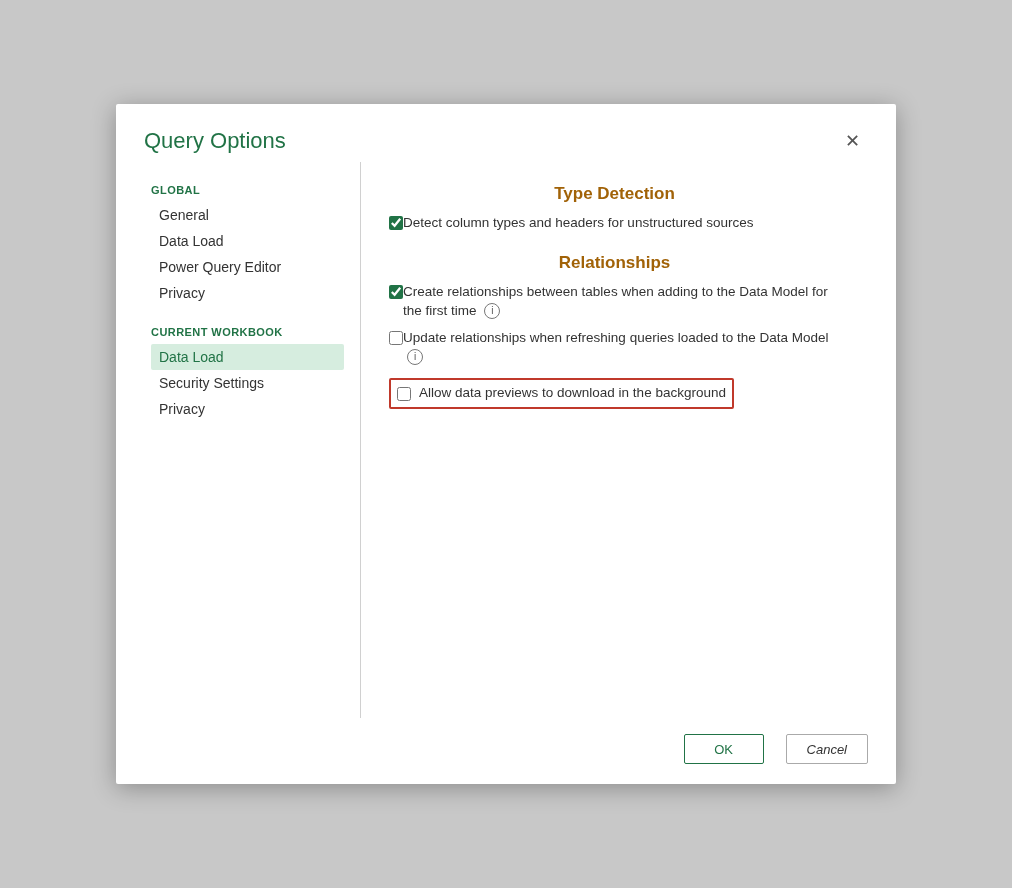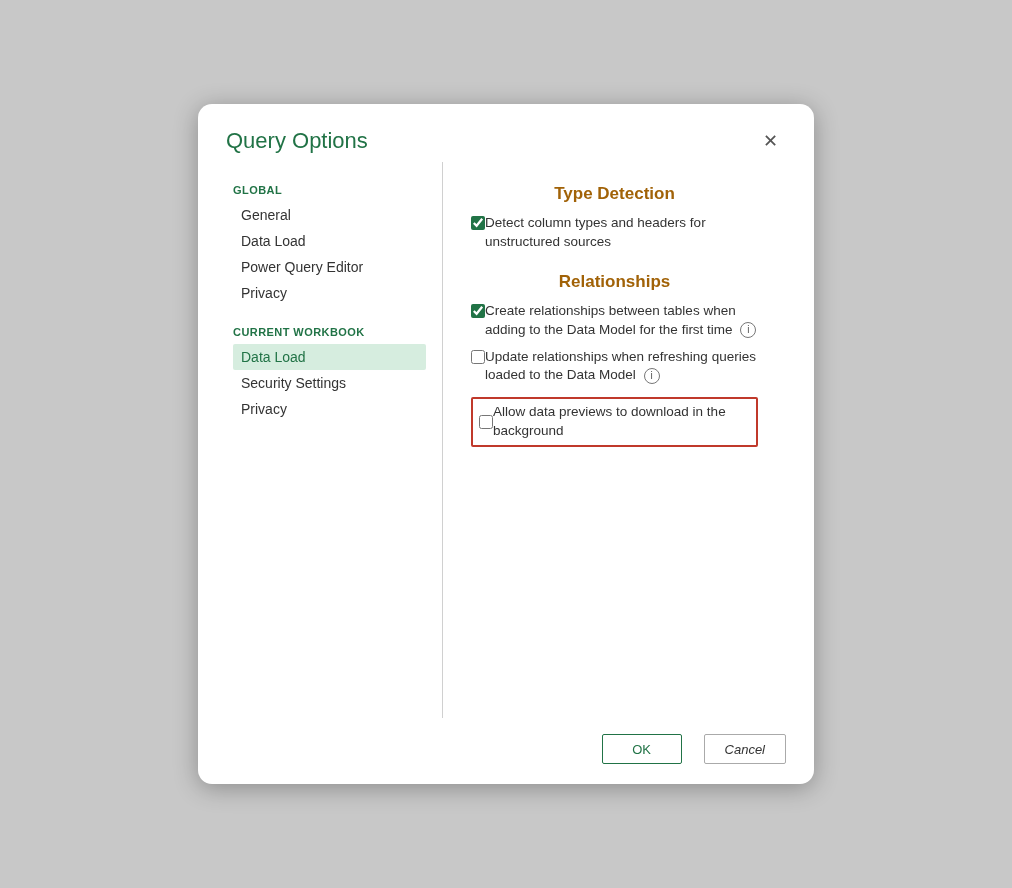--- a/index.html
+++ b/index.html
@@ -7,23 +7,23 @@
       background: #c8c8c8;
       display: flex;
       justify-content: center;
       align-items: center;
       width: 1012px;
       height: 888px;
       font-family: 'Segoe UI', Arial, sans-serif;
     }
     .dialog {
       background: #fff;
-      width: 616px;
+      width: 780px;
       min-height: 680px;
-      border-radius: 14px;
+      border-radius: 2px;
       box-shadow: 0 4px 24px rgba(0,0,0,0.3);
       display: flex;
       flex-direction: column;
       position: relative;
     }
     .dialog-header {
       padding: 24px 28px 8px 28px;
       display: flex;
       justify-content: space-between;
       align-items: flex-start;
@@ -120,21 +120,21 @@
       margin-left: 4px;
       vertical-align: middle;
       cursor: default;
     }
     .highlighted-row {
       border: 2px solid #c0392b;
       border-radius: 2px;
       padding: 4px 6px;
       display: inline-flex;
       align-items: center;
-      gap: 0;
+      gap: 8px;
       margin-top: 4px;
     }
     .highlighted-row input[type="checkbox"] {
       width: 14px;
       height: 14px;
       flex-shrink: 0;
       cursor: pointer;
     }
     .highlighted-row .checkbox-label {
       font-size: 13.5px;

